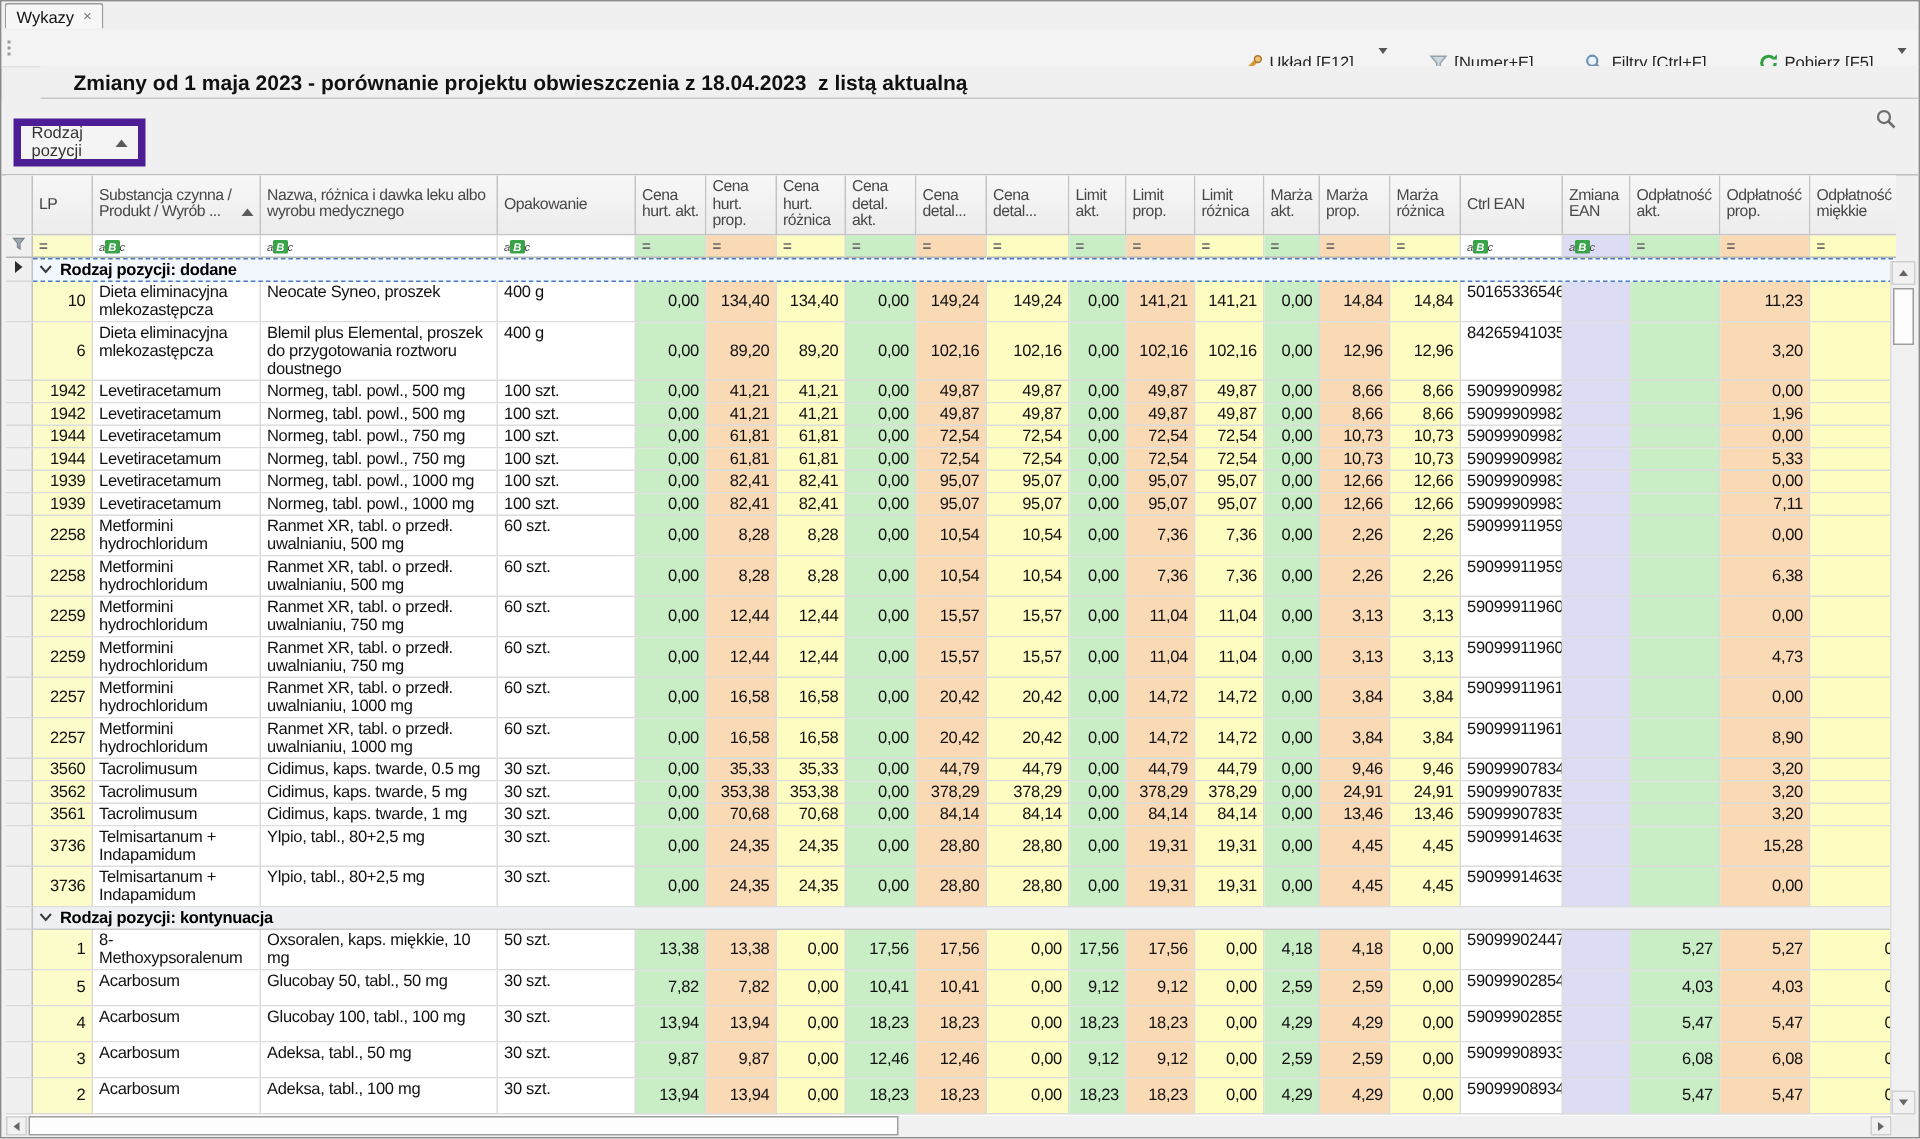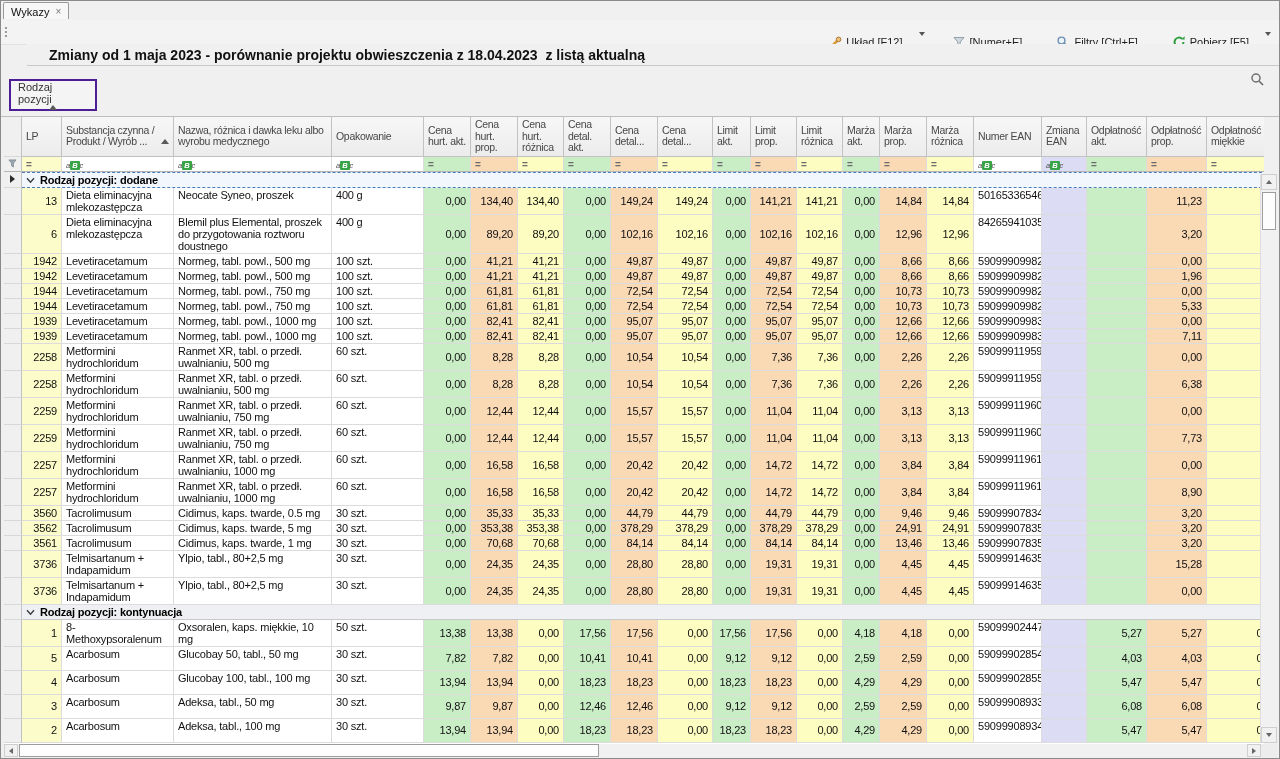--- a/index.html
+++ b/index.html
@@ -12,21 +12,21 @@
   .toolbar{position:absolute;top:19px;left:0;right:0;height:24px;background:#f3f3f3;border-bottom:1px solid #e2e2e2;display:flex;align-items:center;}
   .drag{width:2px;height:10px;border-left:2px dotted #9a9a9a;margin-left:4px;}
   .tb-right{margin-left:auto;display:flex;gap:7px;padding-right:8px;margin-top:20px;}
   .tb-btn{display:flex;align-items:center;gap:4px;padding:2px 6px;color:#222;border:1px solid transparent;border-radius:2px;}
   .caret{width:0;height:0;border-left:3px solid transparent;border-right:3px solid transparent;border-top:4px solid #555;margin-left:2px;}
   .tb-sep{width:6px;}
   
   .titlebar{position:absolute;top:43px;left:0;right:0;height:22px;background:#f0f0f0;border-bottom:1px solid #c9c9c9;font-size:14px;font-weight:bold;padding:3px 22px;box-sizing:border-box;white-space:pre;margin-left:26px;}
   
   .grouppanel{position:absolute;top:65px;left:0;right:0;height:50px;background:#f0f0f0;border-bottom:1px solid #c3c3c3;}
-  .chip{position:absolute;left:8px;top:13px;width:88px;height:32px;background:#f4f4f4;border:2px solid #4c1d95;box-sizing:border-box;display:flex;align-items:center;justify-content:space-between;padding:0 7px;color:#333;flex-direction:column;}
+  .chip{position:absolute;left:8px;top:13px;width:88px;height:32px;background:#f4f4f4;border:5px solid #4c1d95;box-sizing:border-box;display:flex;align-items:center;justify-content:space-between;padding:0 7px;color:#333;}
   .tri-up{width:0;height:0;border-left:4px solid transparent;border-right:4px solid transparent;border-bottom:5px solid #5a5a5a;}
   .searchico{position:absolute;right:14px;top:6px;}
   
   .grid{position:absolute;top:115px;left:0;right:0;bottom:0;background:#f0f0f0;border-top:1px solid #bdbdbd;}
   .clip{position:absolute;left:3px;top:0;width:1260px;bottom:14px;overflow:hidden;background:#fff;}
   table{border-collapse:separate;border-spacing:0;table-layout:fixed;width:1278px;font-size:11px;}
   th{background:linear-gradient(#f7f7f7,#ececec);color:#474747;font-weight:normal;text-align:left;vertical-align:middle;padding:2px 4px;border-right:1px solid #c2c2c2;border-bottom:1px solid #c2c2c2;height:34px;font-size:10.5px;line-height:11.5px;letter-spacing:-0.3px;overflow:hidden;box-sizing:border-box;}
   th.ind,td.ind{background:#f0f0f0;border-right:1px solid #c2c2c2;border-bottom:1px solid #d8d8d8;padding:0;text-align:center;vertical-align:middle;}
   td{border-right:1px solid #dcdcdc;border-bottom:1px solid #dcdcdc;overflow:hidden;box-sizing:border-box;letter-spacing:-0.2px;}
   td.num{text-align:right;vertical-align:middle;padding:1px 4px;}
@@ -162,21 +162,21 @@
               <th><span>Cena hurt. różnica</span></th>
               <th><span>Cena detal. akt.</span></th>
               <th><span>Cena detal...</span></th>
               <th><span>Cena detal...</span></th>
               <th><span>Limit akt.</span></th>
               <th><span>Limit prop.</span></th>
               <th><span>Limit różnica</span></th>
               <th><span>Marża akt.</span></th>
               <th><span>Marża prop.</span></th>
               <th><span>Marża różnica</span></th>
-              <th><span>Numer EAN</span></th>
+              <th><span>Ctrl EAN</span></th>
               <th><span>Zmiana EAN</span></th>
               <th><span>Odpłatność akt.</span></th>
               <th><span>Odpłatność prop.</span></th>
               <th><span>Odpłatność miękkie</span></th>
             </tr>
           <tr id="flt-row" class="filter">
               <td class="ind"><svg width="9" height="9" viewBox="0 0 10 10">
                   <path d="M1 1h8l-3 3.6V9L4 7.6V4.6z" fill="#9aa7b1" stroke="#76838d" stroke-width="0.8"></path>
                 </svg></td>
               <td class="bg-lp"><span class="f-eq">=</span></td>
@@ -204,21 +204,21 @@
         </thead>
         <tbody id="grid-body">
             <tr class="grouprow focused">
               <td class="ind"><span class="rowptr"></span></td>
               <td class="glabel" colspan="21"><svg class="gchev" width="9" height="7" viewBox="0 0 10 8">
                   <polyline points="1,1.5 5,6 9,1.5" fill="none" stroke="#3c3c3c" stroke-width="1.6"></polyline>
                 </svg><span>Rodzaj pozycji: dodane</span></td>
             </tr>
             <tr>
               <td class="ind"></td>
-              <td class="num bg-lp">13</td>
+              <td class="num bg-lp">10</td>
               <td class="txt bg-white">Dieta eliminacyjna mlekozastępcza</td>
               <td class="txt bg-white">Neocate Syneo, proszek</td>
               <td class="txt bg-white">400 g</td>
               <td class="num bg-green">0,00</td>
               <td class="num bg-orange">134,40</td>
               <td class="num bg-yellow">134,40</td>
               <td class="num bg-green">0,00</td>
               <td class="num bg-orange">149,24</td>
               <td class="num bg-yellow">149,24</td>
               <td class="num bg-green">0,00</td>
@@ -487,21 +487,21 @@
               <td class="num bg-yellow">15,57</td>
               <td class="num bg-green">0,00</td>
               <td class="num bg-orange">11,04</td>
               <td class="num bg-yellow">11,04</td>
               <td class="num bg-green">0,00</td>
               <td class="num bg-orange">3,13</td>
               <td class="num bg-yellow">3,13</td>
               <td class="txt bg-white">5909991196042</td>
               <td class="txt bg-lav"></td>
               <td class="num bg-green"></td>
-              <td class="num bg-orange">7,73</td>
+              <td class="num bg-orange">4,73</td>
               <td class="num bg-yellow"></td>
             </tr>
             <tr>
               <td class="ind"></td>
               <td class="num bg-lp">2257</td>
               <td class="txt bg-white">Metformini hydrochloridum</td>
               <td class="txt bg-white">Ranmet XR, tabl. o przedł. uwalnianiu, 1000 mg</td>
               <td class="txt bg-white">60 szt.</td>
               <td class="num bg-green">0,00</td>
               <td class="num bg-orange">16,58</td>

